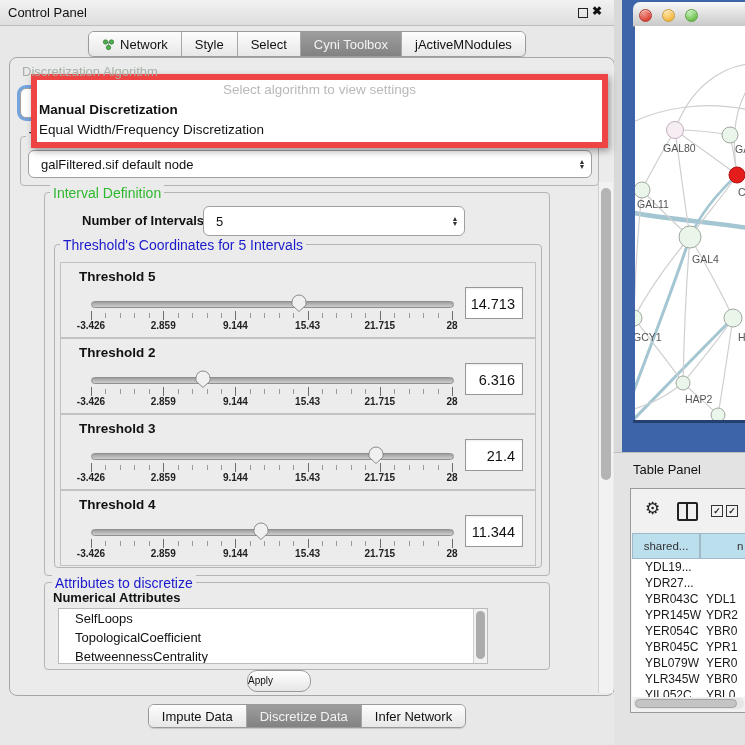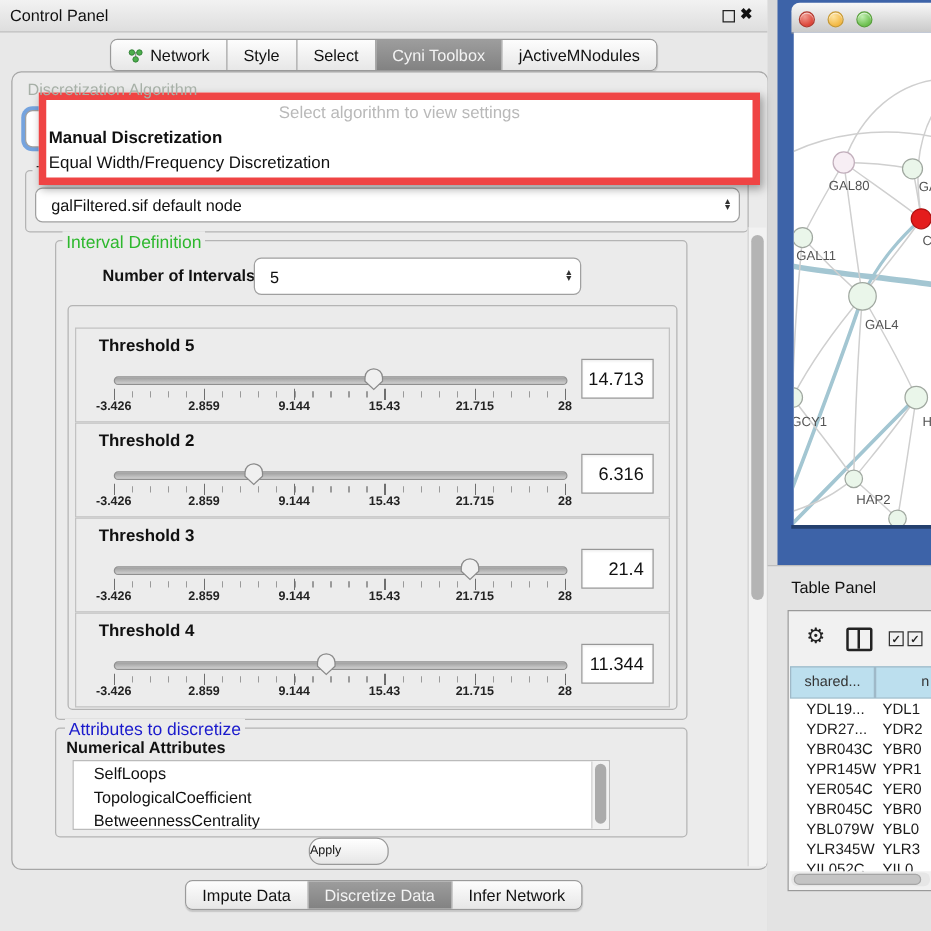--- a/index.html
+++ b/index.html
@@ -76,21 +76,21 @@
   .gear{position:absolute;left:14px;top:11px;font-size:17px;color:#222;line-height:17px;}
   .colsicon{position:absolute;left:46px;top:13px;width:17px;height:15px;border:2px solid #222;border-radius:2px;}
   .colsicon:before{content:"";position:absolute;left:7px;top:0;width:2px;height:15px;background:#222;}
   .cb{position:absolute;top:16px;width:10px;height:10px;border:1.5px solid #333;font-size:9px;line-height:10px;
     text-align:center;color:#222;font-weight:bold;}
   .hdr{position:absolute;top:44px;height:26px;background:#bcdfee;border:1px solid #9fb9c8;box-sizing:border-box;
     font-size:11.5px;color:#333;text-align:center;line-height:24px;white-space:nowrap;overflow:hidden;}
   .rows{position:absolute;left:1px;top:70px;width:140px;height:138px;overflow:hidden;background:#fff;}
   .trow{height:16px;line-height:16px;font-size:12px;color:#1a1a1a;display:flex;}
   .trow .c1{width:68px;padding-left:13px;box-sizing:border-box;white-space:nowrap;}
-  .trow .c2{padding-left:6px;white-space:nowrap;}
+  .trow .c2{padding-left:6px;white-space:nowrap;margin-top:32px;}
   .hsb{position:absolute;left:2px;top:209px;width:111px;height:11px;background:#e6e6e6;border-radius:5px;}
   .hsb .th{position:absolute;left:2px;top:1px;width:102px;height:9px;background:#c4c4c4;border:1px solid #a5a5a5;
     border-radius:5px;box-sizing:border-box;}
   .nlabel{font-size:10.5px;fill:#545454;}
 </style>
 </head>
 <body>
 
 <div id="root">
 
@@ -151,20 +151,21 @@
   <div class="gbox" style="left:44px;top:192px;width:504px;height:382px;"></div>
   <span class="grouptitle green" style="left:50px;top:185px;">Interval Definition</span>
 
   <span style="position:absolute;left:82px;top:213px;font-size:13px;font-weight:bold;color:#111;">Number of Intervals</span>
   <div class="combo" style="left:203px;top:206px;width:260px;height:28px;">
     <span class="val">5</span>
     <span class="arrows">▲<br>▼</span>
   </div>
 
   <div class="gbox" style="left:54px;top:244px;width:486px;height:322px;"></div>
+  <span class="grouptitle blue" style="left:60px;top:237px;">Threshold's Coordinates for 5 Intervals</span>
 
   <div class="card" style="top:262px;">
     <span class="lbl">Threshold 5</span>
     <div class="trackwrap">
       <div class="track"></div>
       <div class="thumb" style="left: 57.7%;">
         <svg width="18" height="20">
             <path d="M2 9 A7 7 0 0 1 16 9 L16 12 L9 18.5 L2 12 Z" fill="#f0f0f0" stroke="#8a8a8a"></path>
           </svg>
       </div>

